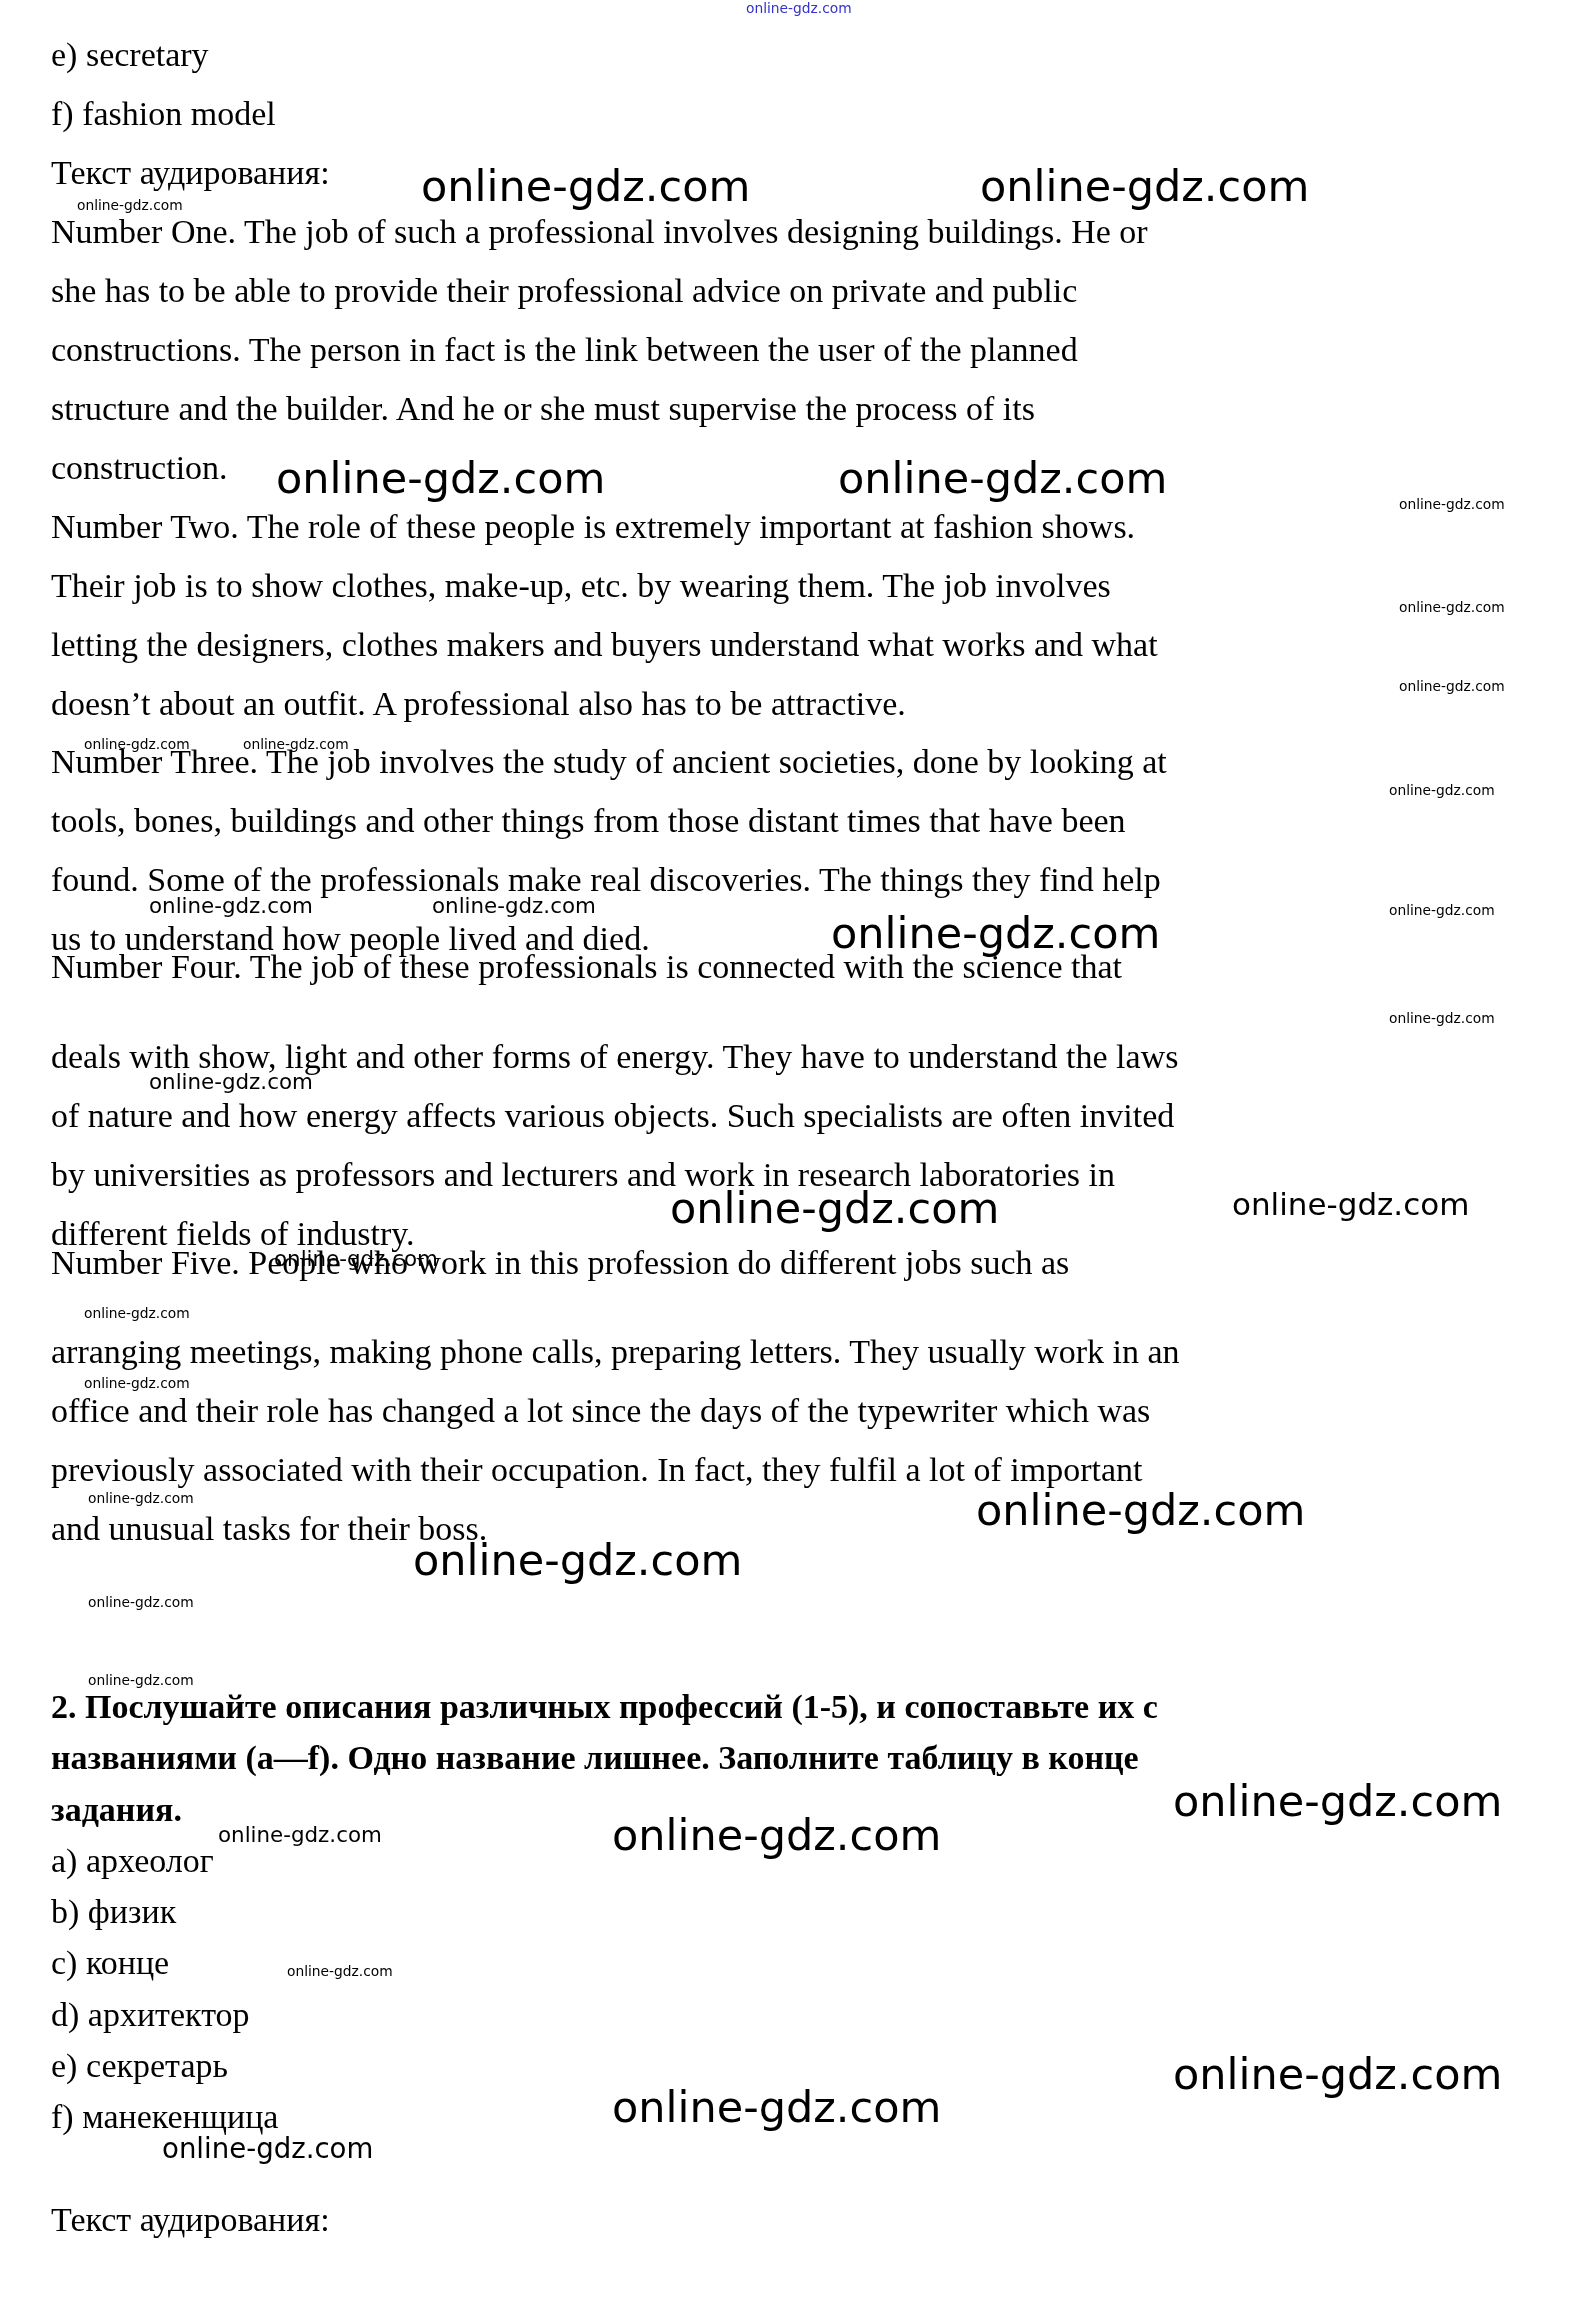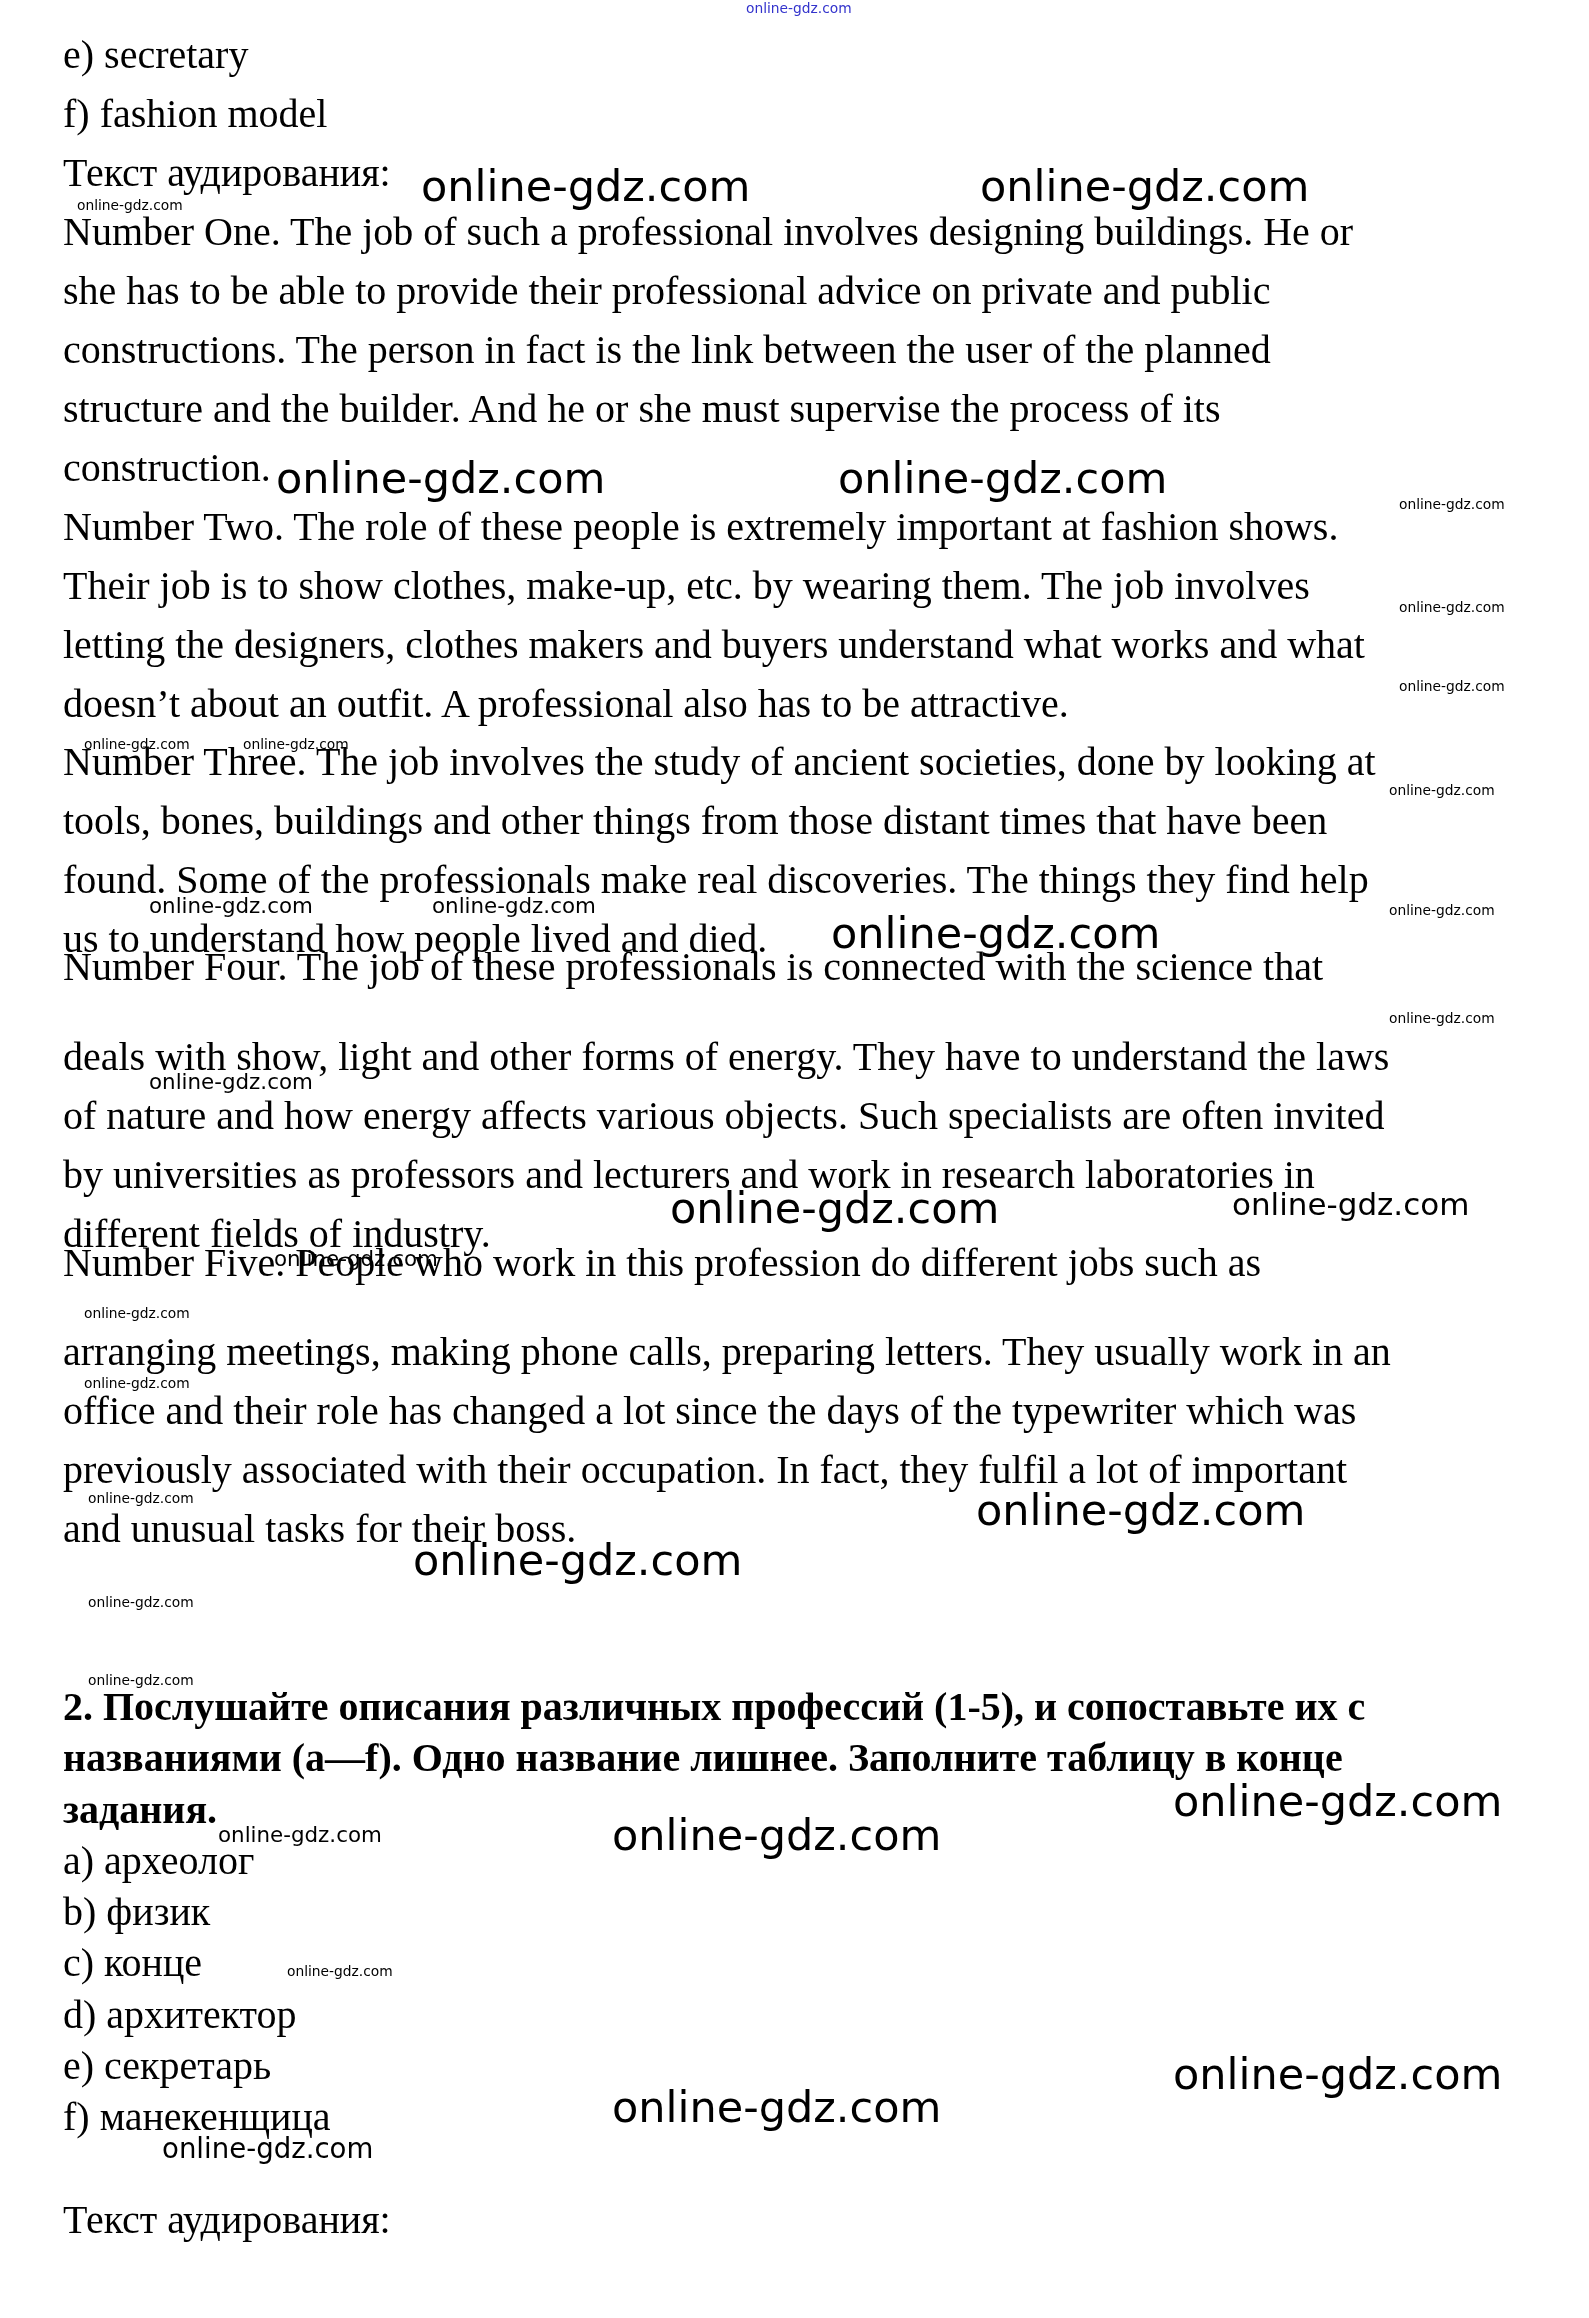--- a/index.html
+++ b/index.html
@@ -1,17 +1,17 @@
 <!DOCTYPE html>
 <html style="font-size:12.2px"><head>
 <meta charset="utf-8">
 <style>
   html,body{margin:0;padding:0;background:#fff;}
   body{width:1590px;height:2319px;position:relative;overflow:hidden;font-family:"Liberation Serif",serif;color:#000;}
-  .line{position:absolute;left:51px;font-size:40px;line-height:46px;white-space:nowrap;margin-left:12px;}
+  .line{position:absolute;left:51px;font-size:34px;line-height:46px;white-space:nowrap;}
   .bold{font-weight:bold;}
   .wm{position:absolute;font-family:"DejaVu Sans",sans-serif;color:#000;white-space:nowrap;}
   .wm-big{font-size:43px;}
   .wm-small{font-size:13.8px;}
   .wm-top{position:absolute;left:746px;top:0;font-size:13.8px;color:#33c;font-family:"DejaVu Sans",sans-serif;}
 </style>
 </head>
 <body>
 
 <div class="wm-top">online-gdz.com</div>

